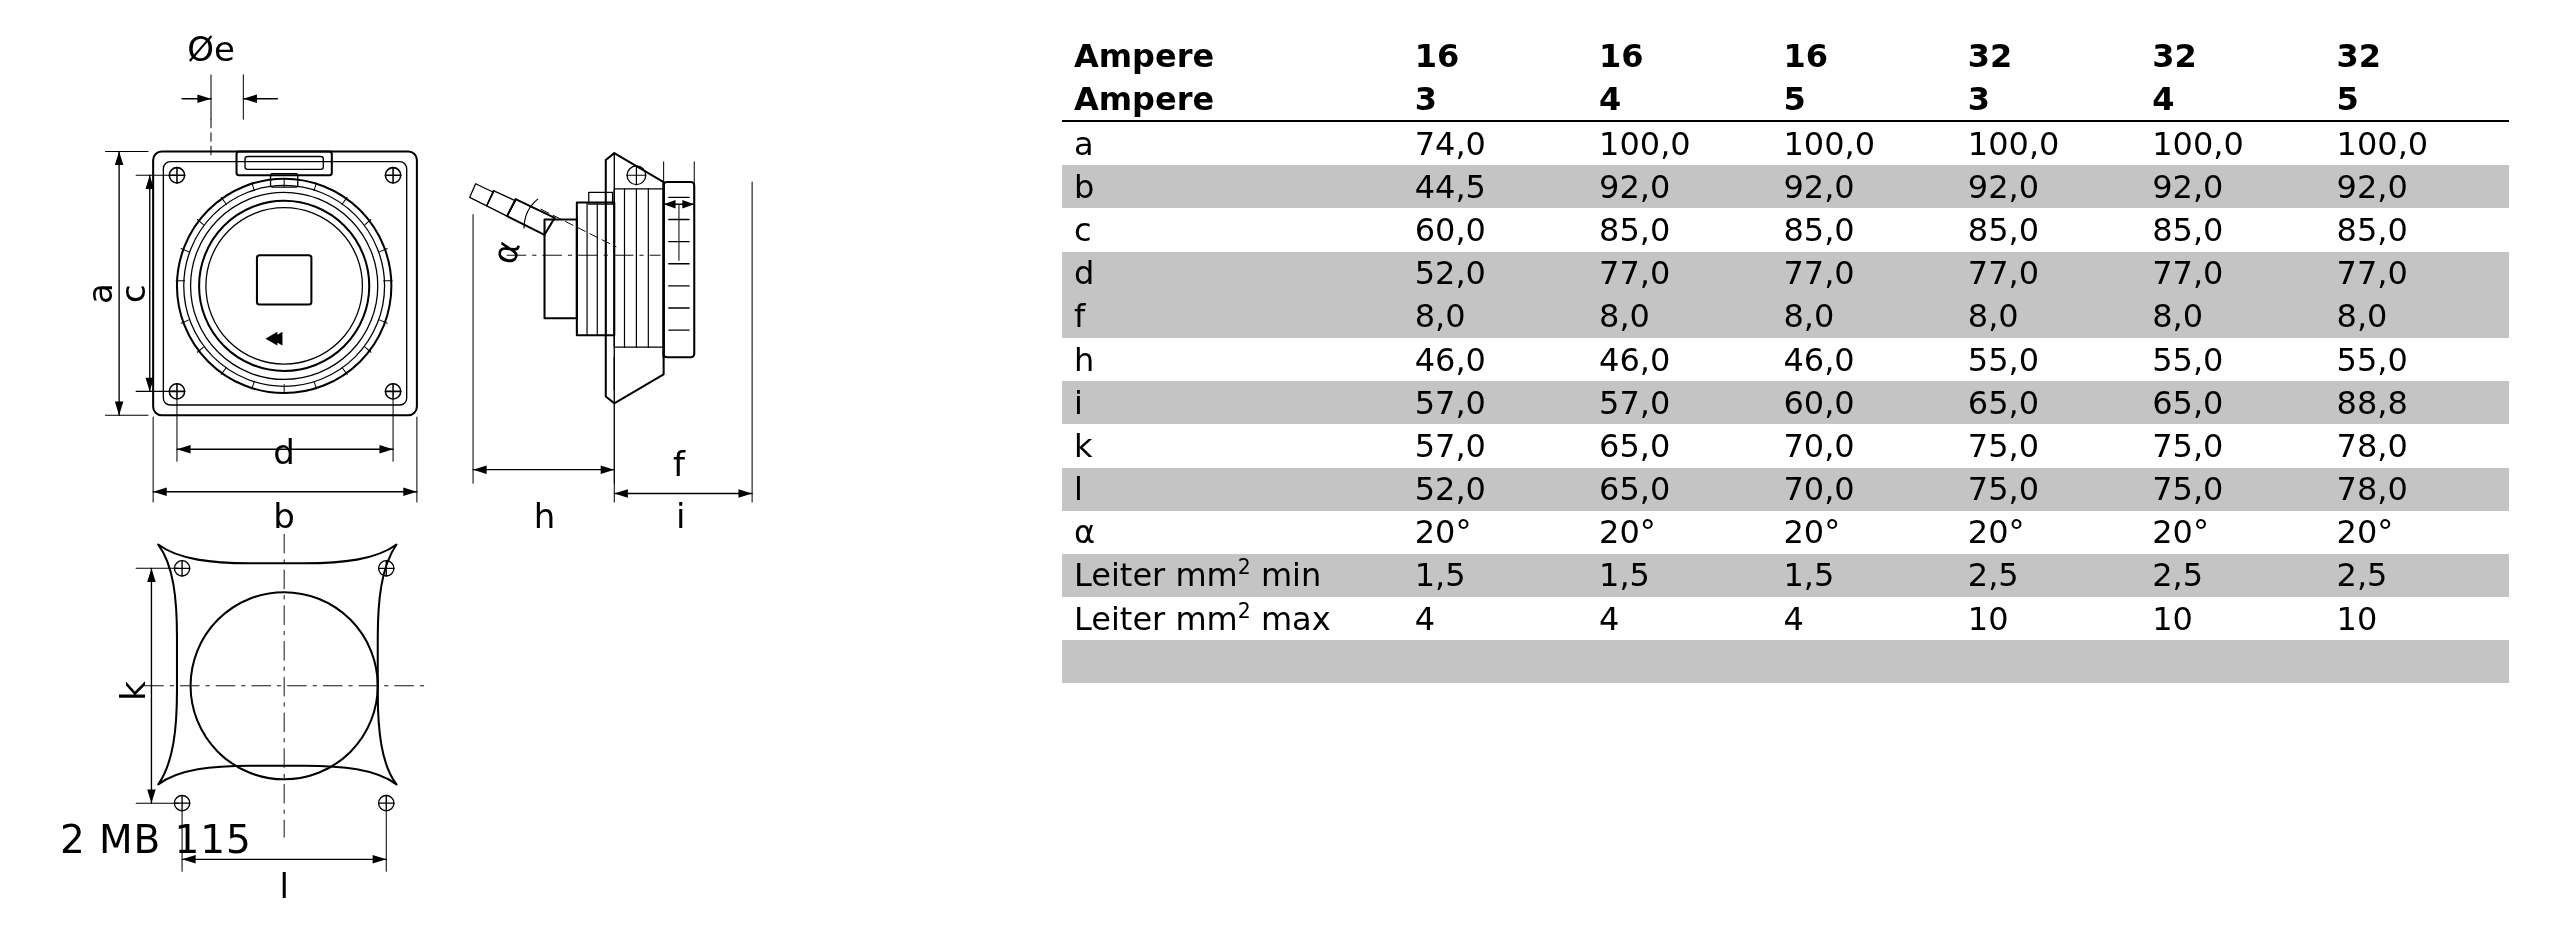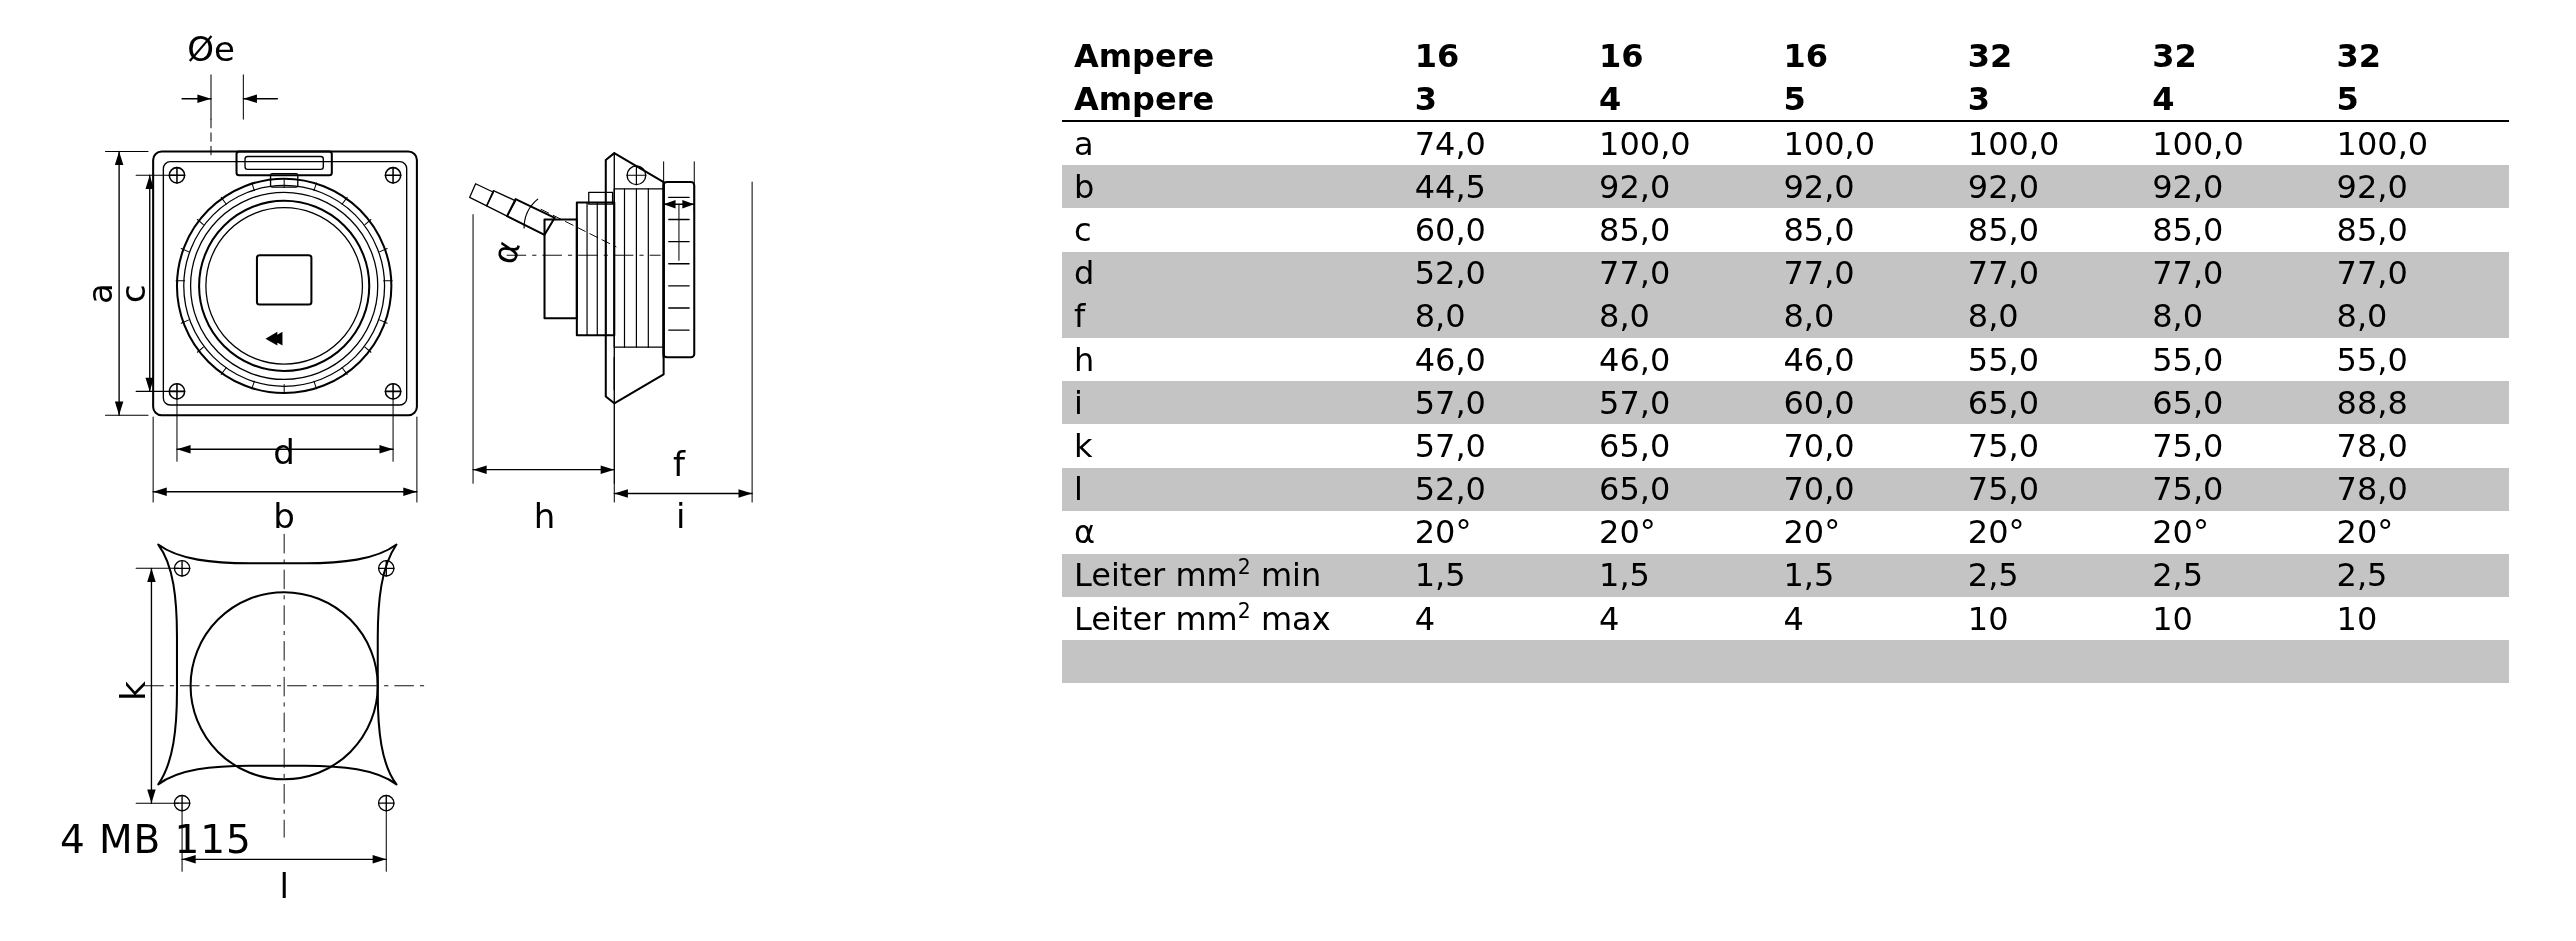--- a/index.html
+++ b/index.html
@@ -245,21 +245,21 @@
         <text x="334" y="1056" text-anchor="middle">l</text>
       </g>
       <g font-family="DejaVu Sans, Liberation Sans, sans-serif" font-size="40" fill="#000">
         <text x="0" y="0" transform="translate(132,345) rotate(-90)" text-anchor="middle">a</text>
         <text x="0" y="0" transform="translate(170,345) rotate(-90)" text-anchor="middle">c</text>
         <text x="0" y="0" transform="translate(170,812) rotate(-90)" text-anchor="middle">k</text>
         <text x="0" y="0" transform="translate(608,300) rotate(-75)" text-anchor="middle">α</text>
       </g>
     </svg>
 
-    <div class="part-code">4 MB 115</div>
+    <div class="part-code">2 MB 115</div>
   </div>
 
   <div class="table-wrap">
     <table class="dim-table">
       <colgroup>
         <col class="c-label">
           <col class="c-val">
           <col class="c-val">
           <col class="c-val">
         <col class="c-val">

